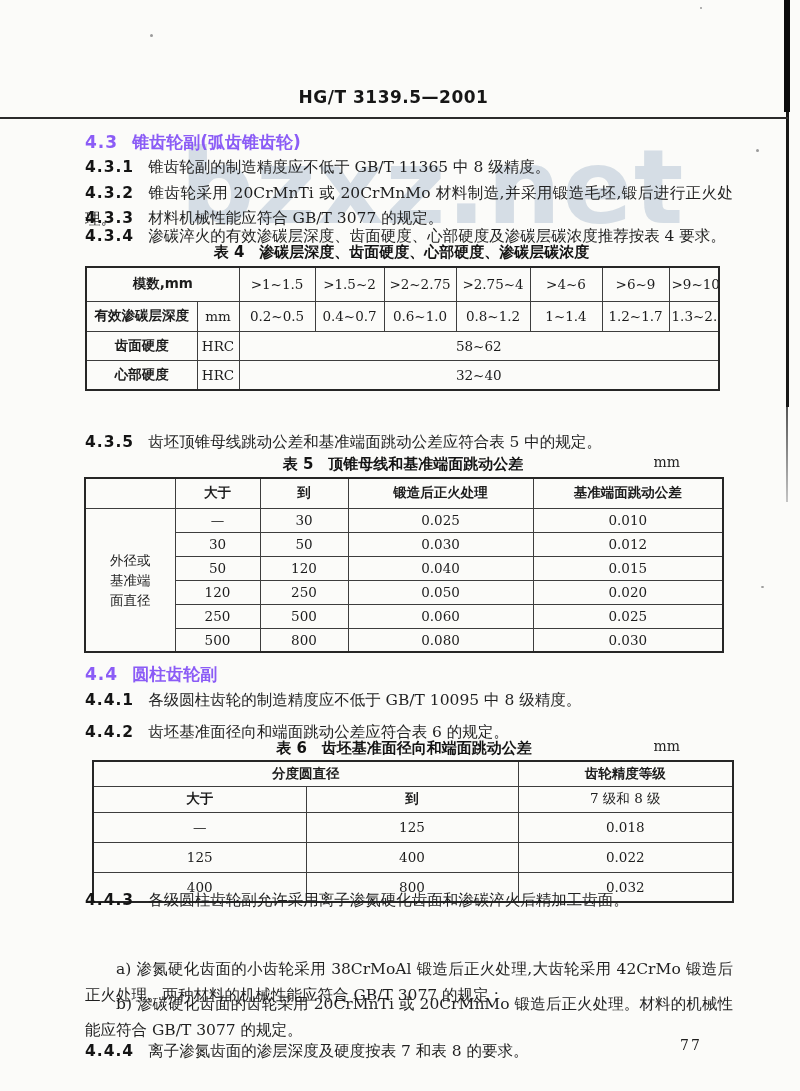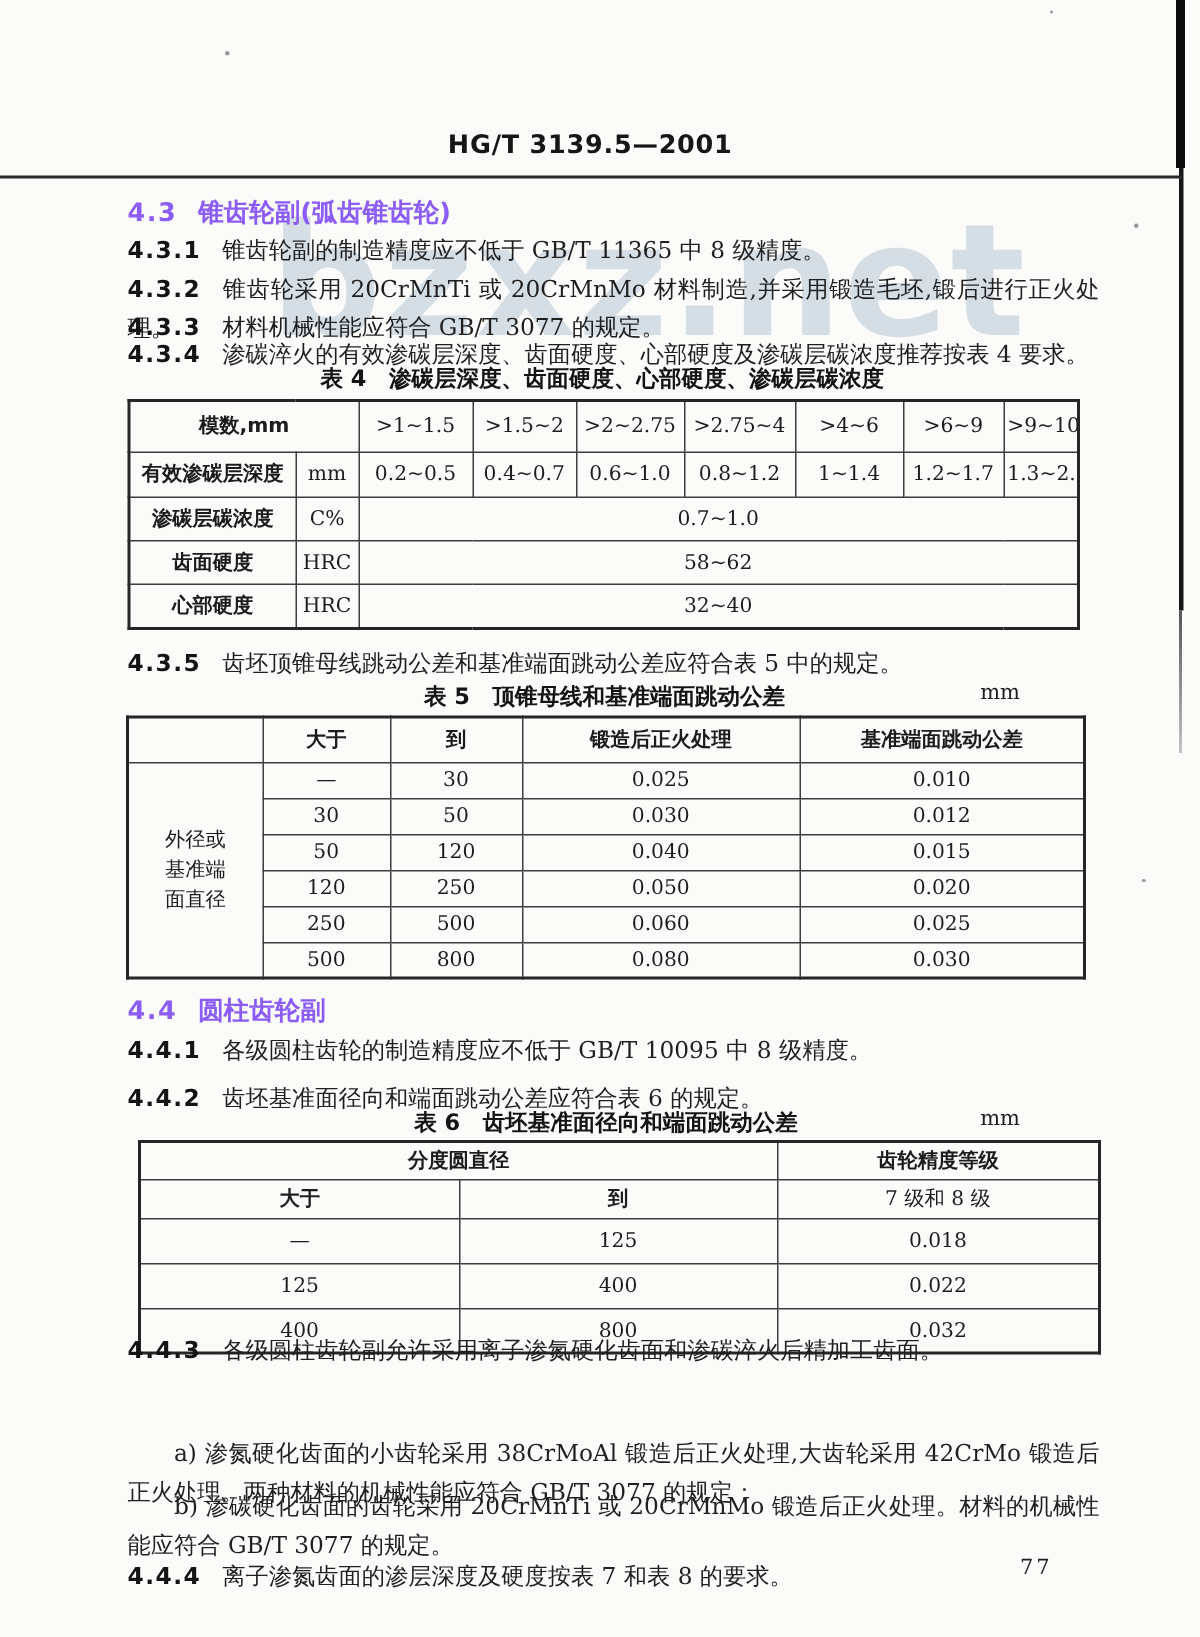--- a/index.html
+++ b/index.html
@@ -111,25 +111,20 @@
       <td>mm</td>
       <td>0.2~0.5</td>
       <td>0.4~0.7</td>
       <td>0.6~1.0</td>
       <td>0.8~1.2</td>
       <td>1~1.4</td>
       <td>1.2~1.7</td>
       <td>1.3~2.0</td>
     </tr>
     <tr style="height:29px;">
-      <td class="lbl">渗碳层碳浓度</td>
-      <td>C%</td>
-      <td colspan="7">0.7~1.0</td>
-    </tr>
-    <tr style="height:29px;">
       <td class="lbl">齿面硬度</td>
       <td>HRC</td>
       <td colspan="7">58~62</td>
     </tr>
     <tr style="height:30px;">
       <td class="lbl">心部硬度</td>
       <td>HRC</td>
       <td colspan="7">32~40</td>
     </tr>
   </tbody>

